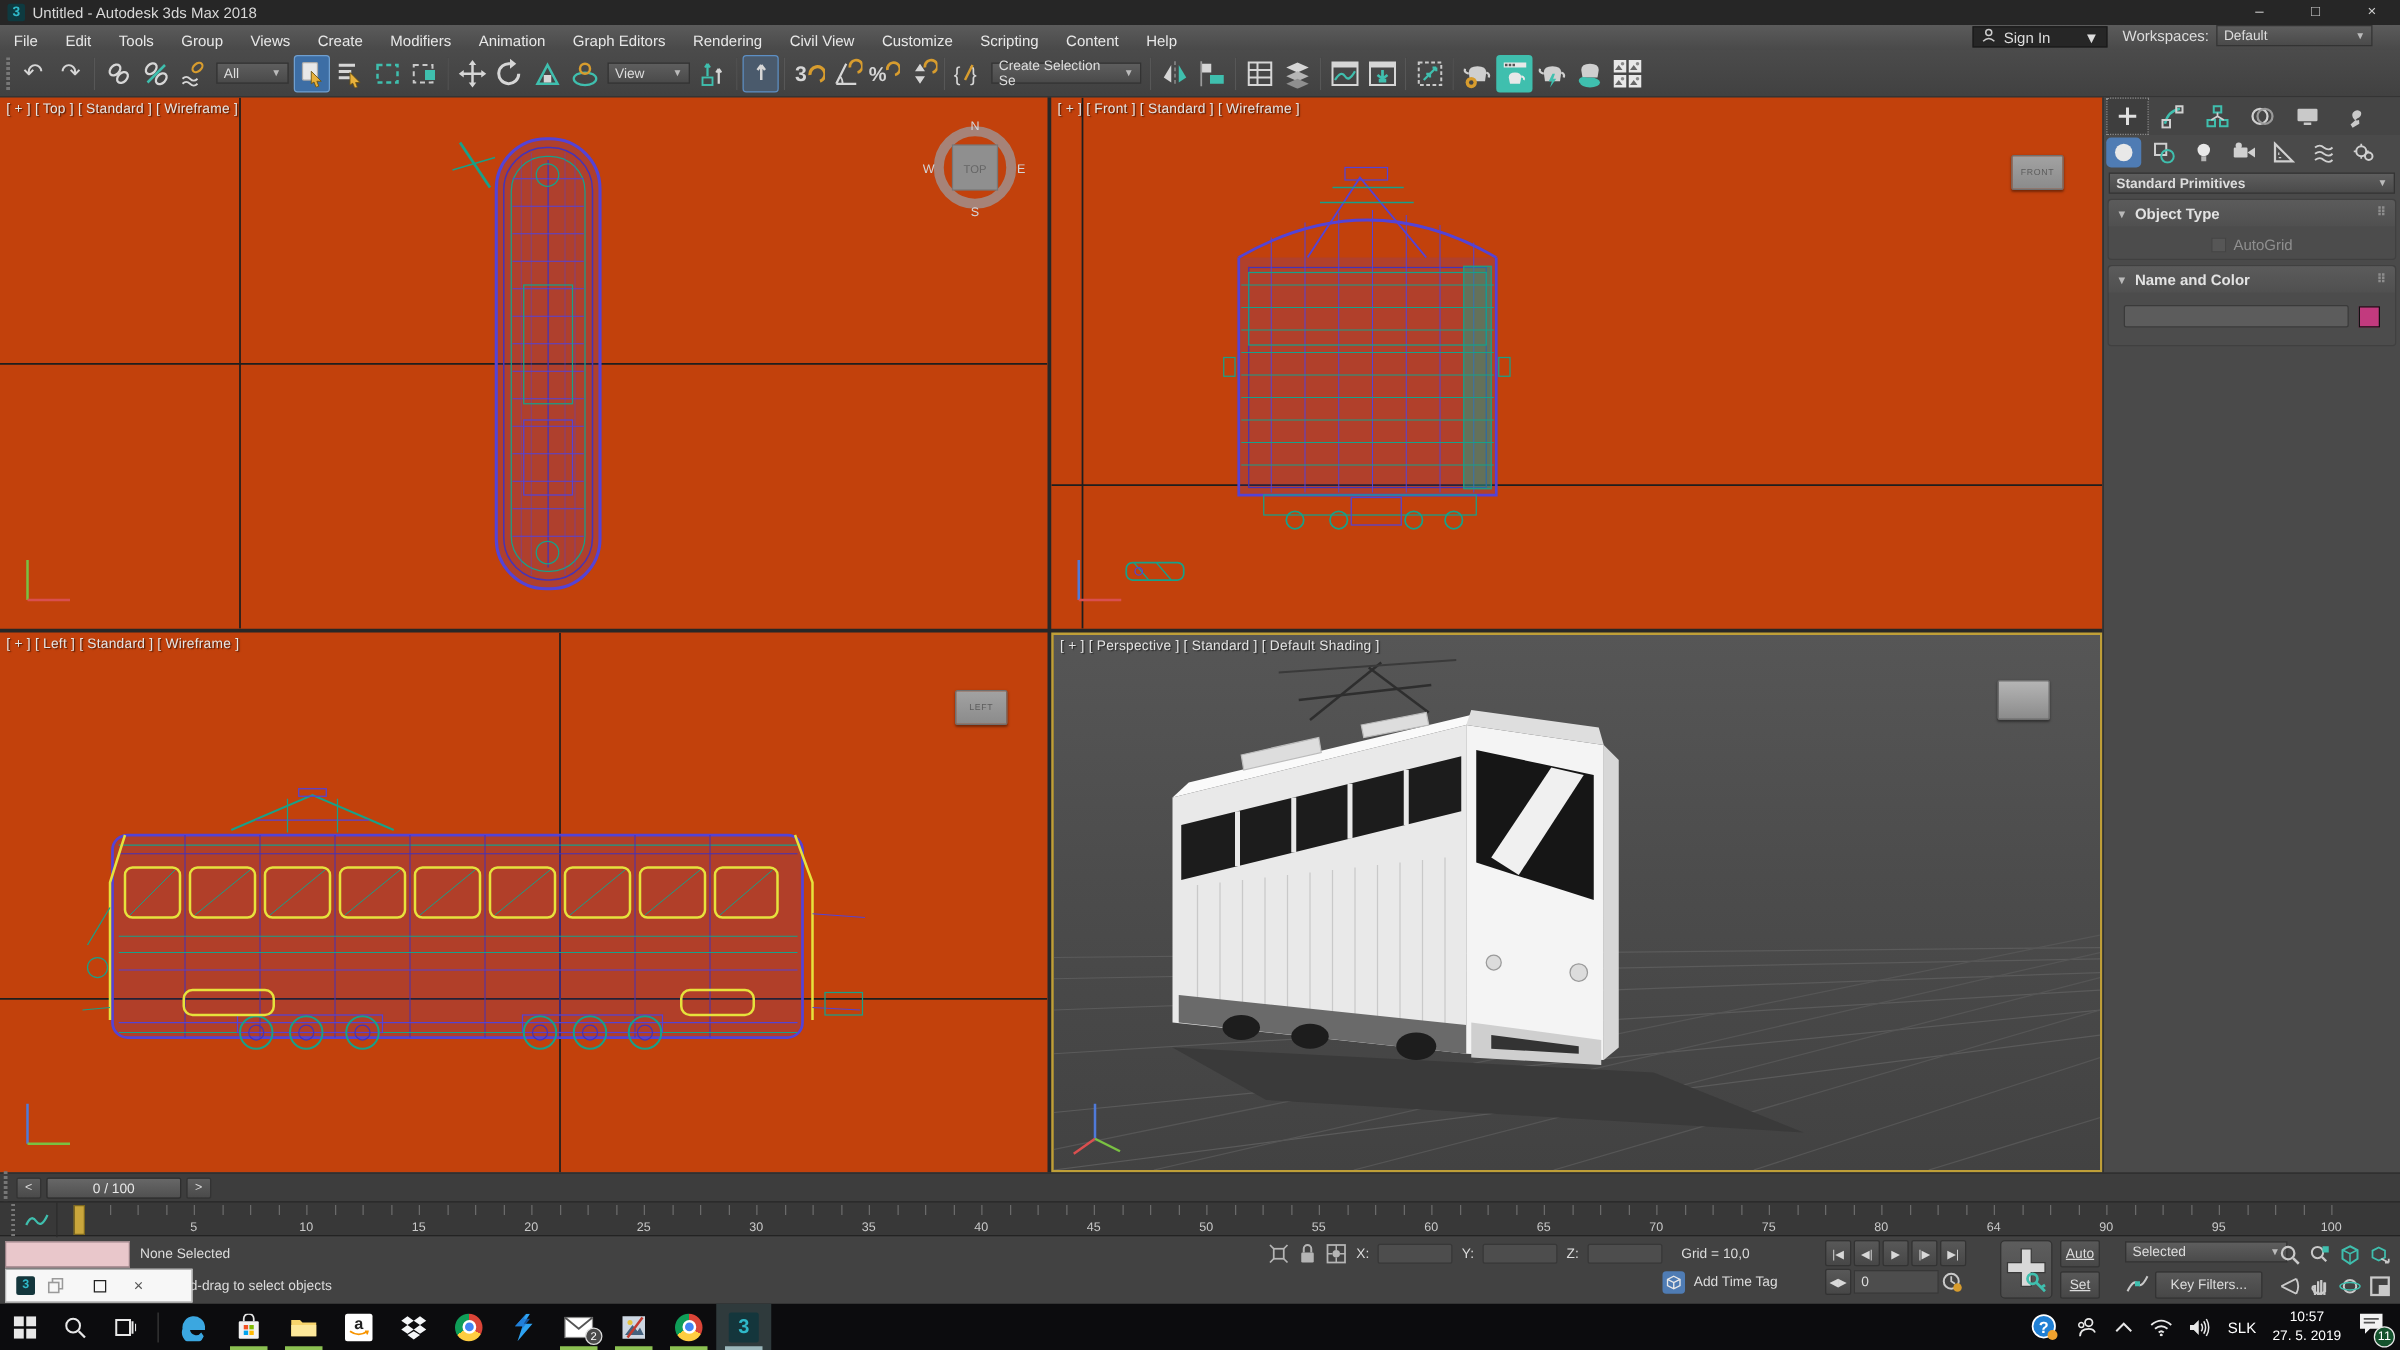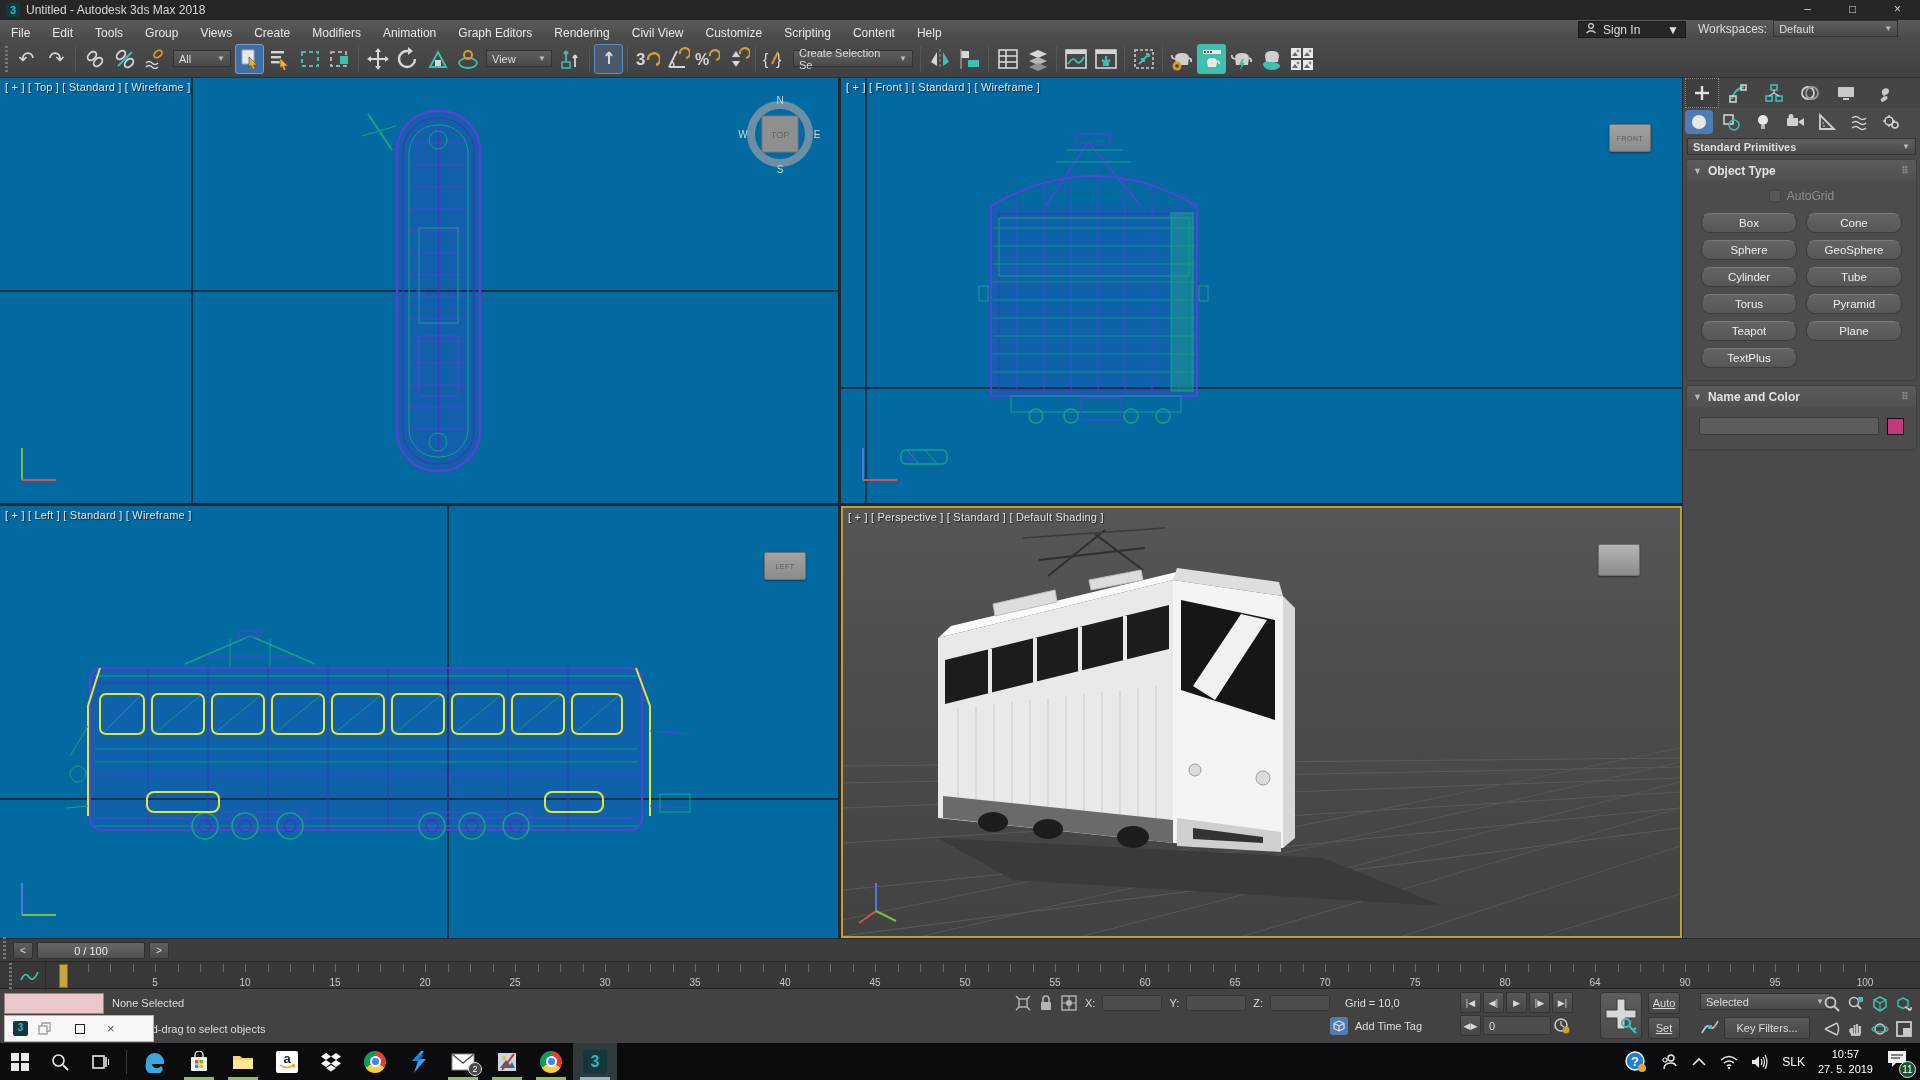--- a/index.html
+++ b/index.html
@@ -36,21 +36,21 @@
   .tsep { width:1px; height:26px; background:#333; border-right:1px solid #575757; margin:0 3px; }
   .tbi { width:29px; height:30px; display:flex; align-items:center; justify-content:center; border-radius:3px; }
   .tbi.active { background:#3d6ea5; border:1px solid #6f9fd0; }
   .tbi.framed { border:1px solid #5d8fc4; background:#4a5a6c; }
   .tbi svg { display:block; }
   .tbi .uni { color:#d6d6d6; font-size:19px; line-height:1; }
   .tbdd { margin:0 3px; }
 
   
   #viewports { position:absolute; left:0; top:78px; width:1682px; height:860px; background:#272727; }
-  .viewport { position:absolute; background:#0369a1; overflow:hidden; }
+  .viewport { position:absolute; background:#c2410c; overflow:hidden; }
   #vp-top   { left:0;   top:0;   width:838px; height:425px; }
   #vp-front { left:841px; top:0; width:841px; height:425px; }
   #vp-left  { left:0;   top:428px; width:838px; height:432px; }
   #vp-persp { left:841px; top:428px; width:841px; height:432px; border:2px solid #bf9f38;
     background:linear-gradient(#565656, #4c4c4c 45%, #424242); }
   .vplabel { position:absolute; left:5px; top:3px; color:#e4e4e4; font-size:11px; z-index:5;
     text-shadow:1px 1px 1px rgba(0,0,0,.6); letter-spacing:.2px; }
   .vpsvg { position:absolute; inset:0; width:100%; height:100%; }
   .facebox { position:absolute; width:42px; height:28px; background:linear-gradient(#a2a2a2,#8b8b8b);
     border:1px solid #6f6f6f; color:#5c5c5c; font-size:7px; display:flex; align-items:center;
@@ -828,33 +828,20 @@
 
     <div class="rollout">
       <div class="rollout-h">
         <span class="tri">▼</span>
         <span>Object Type</span>
         <span class="rgrip">⠿</span>
       </div>
       <div class="cp-autogrid">
         <span class="cp-check"></span>
         <span>AutoGrid</span>
-      </div>
-      <div class="btngrid">
-        <div class="cpbtn">Box</div>
-        <div class="cpbtn">Cone</div>
-        <div class="cpbtn">Sphere</div>
-        <div class="cpbtn">GeoSphere</div>
-        <div class="cpbtn">Cylinder</div>
-        <div class="cpbtn">Tube</div>
-        <div class="cpbtn">Torus</div>
-        <div class="cpbtn">Pyramid</div>
-        <div class="cpbtn">Teapot</div>
-        <div class="cpbtn">Plane</div>
-        <div class="cpbtn">TextPlus</div>
       </div>
     </div>
 
     <div class="rollout">
       <div class="rollout-h">
         <span class="tri">▼</span>
         <span>Name and Color</span>
         <span class="rgrip">⠿</span>
       </div>
       <div id="namecolor-body">

